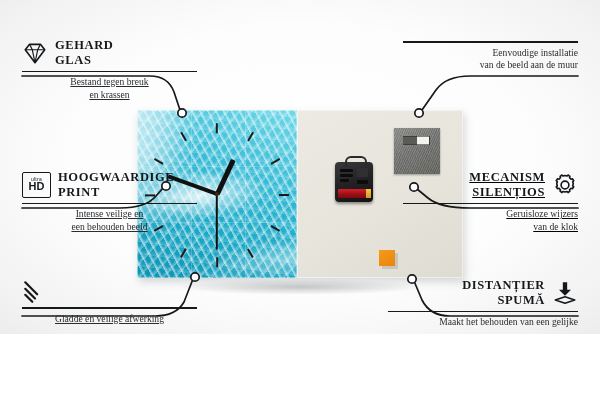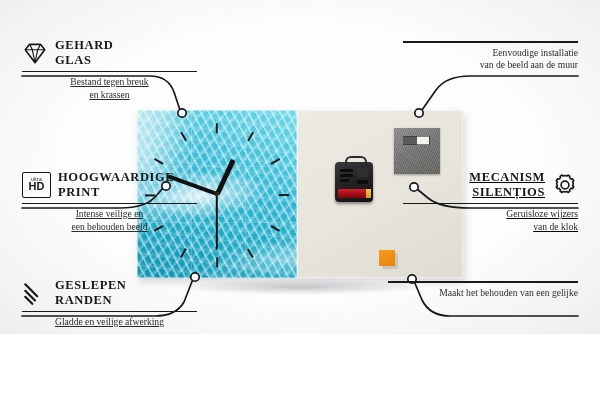--- a/index.html
+++ b/index.html
@@ -244,21 +244,20 @@
     <div class="co-head">
       <span class="icon">
         <svg viewBox="0 0 24 24">
             <g stroke="#15181b" stroke-width="2" stroke-linecap="round">
               <path d="M3 4 L14 15"></path>
               <path d="M3 10 L12 19"></path>
               <path d="M3 15.5 L9.5 22"></path>
             </g>
           </svg>
       </span>
-      <span class="co-title"><span>GESLEPEN</span><br><span>RANDEN</span></span>
     </div>
     <div class="co-rule" style="width:175px;"></div>
     <div class="co-sub"><span>Gladde en veilige afwerking</span></div>
   </div>
 
   <div class="callout right" style="left:403px;top:38px;width:175px;">
     <div class="co-rule" style="width:175px;"></div>
     <div class="co-sub"><span>Eenvoudige installatie</span><br><span>van de beeld aan de muur</span></div>
   </div>
 
@@ -270,17 +269,26 @@
             <path d="M12 3.2 l1.9 .55 .9-1.0 1.75 1.25 -.35 1.3 1.35 1.35 1.3-.35 1.25 1.75 -1.0 .9 .55 1.9 -.55 1.9 1.0 .9 -1.25 1.75 -1.3-.35 -1.35 1.35 .35 1.3 -1.75 1.25 -.9-1.0 -1.9 .55 -1.9-.55 -.9 1.0 -1.75-1.25 .35-1.3 -1.35-1.35 -1.3 .35 -1.25-1.75 1.0-.9 -.55-1.9 .55-1.9 -1.0-.9 1.25-1.75 1.3 .35 1.35-1.35 -.35-1.3 1.75-1.25 .9 1.0 Z" fill="none" stroke="#15181b" stroke-width="1.5" stroke-linejoin="round"></path>
             <circle cx="12" cy="12" r="3.6" fill="none" stroke="#15181b" stroke-width="1.5"></circle>
           </svg>
       </span>
     </div>
     <div class="co-rule" style="width:175px;"></div>
     <div class="co-sub"><span>Geruisloze wijzers</span><br><span>van de klok</span></div>
   </div>
 
   <div class="callout right" style="left:388px;top:278px;width:190px;">
+    <div class="co-head">
+      <span class="co-title"><span>DISTANȚIER</span><br><span>SPUMĂ</span></span>
+      <span class="icon">
+        <svg viewBox="0 0 24 24">
+            <path d="M10 2 H14 V9 H17.5 L12 14.5 L6.5 9 H10 Z" fill="#15181b"></path>
+            <path d="M12 15.5 L21 18.5 L12 21.5 L3 18.5 Z" fill="none" stroke="#15181b" stroke-width="1.4" stroke-linejoin="round"></path>
+          </svg>
+      </span>
+    </div>
     <div class="co-rule" style="width:190px;"></div>
     <div class="co-sub"><span>Maakt het behouden van een gelijke</span><br></div>
   </div>
 
 </div>
 
 </body></html>

